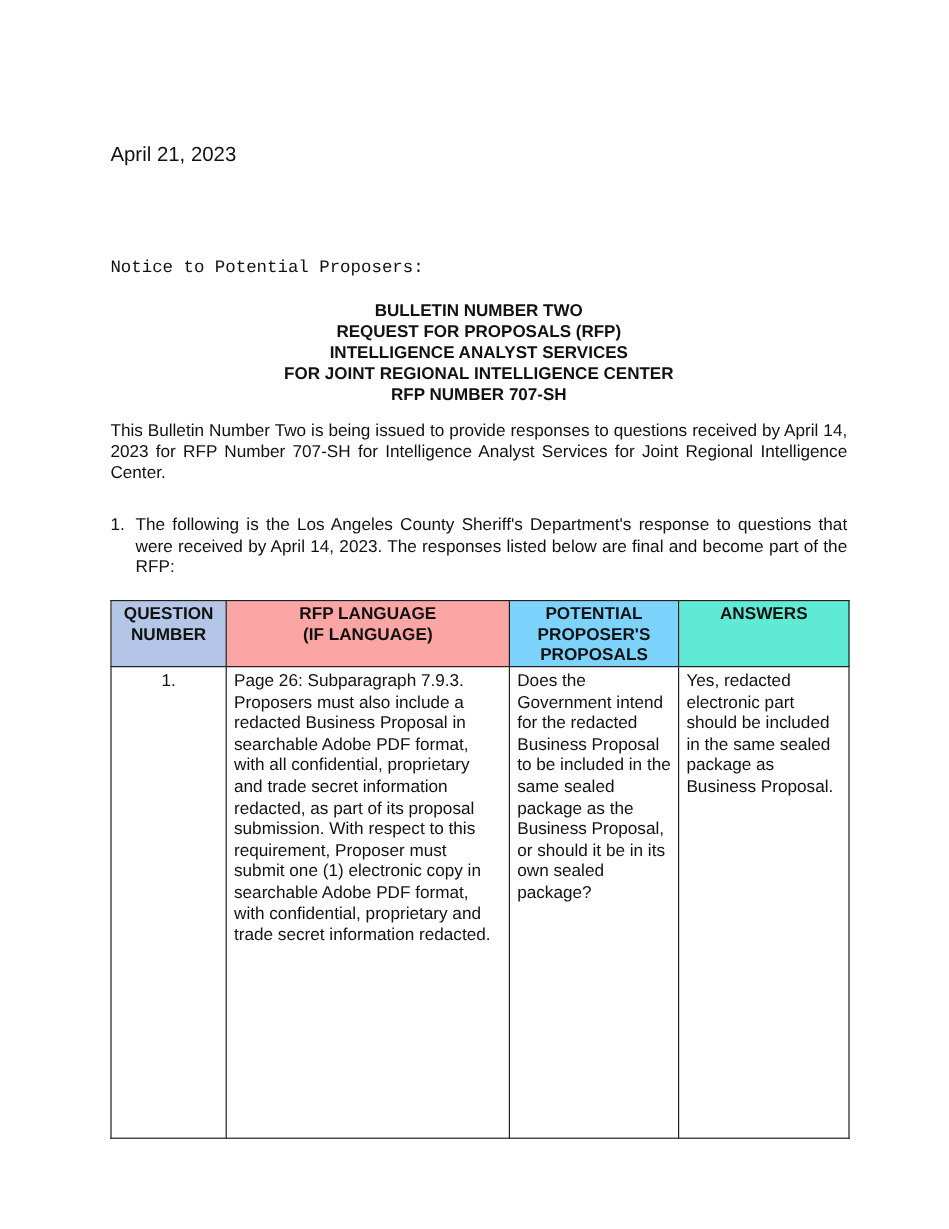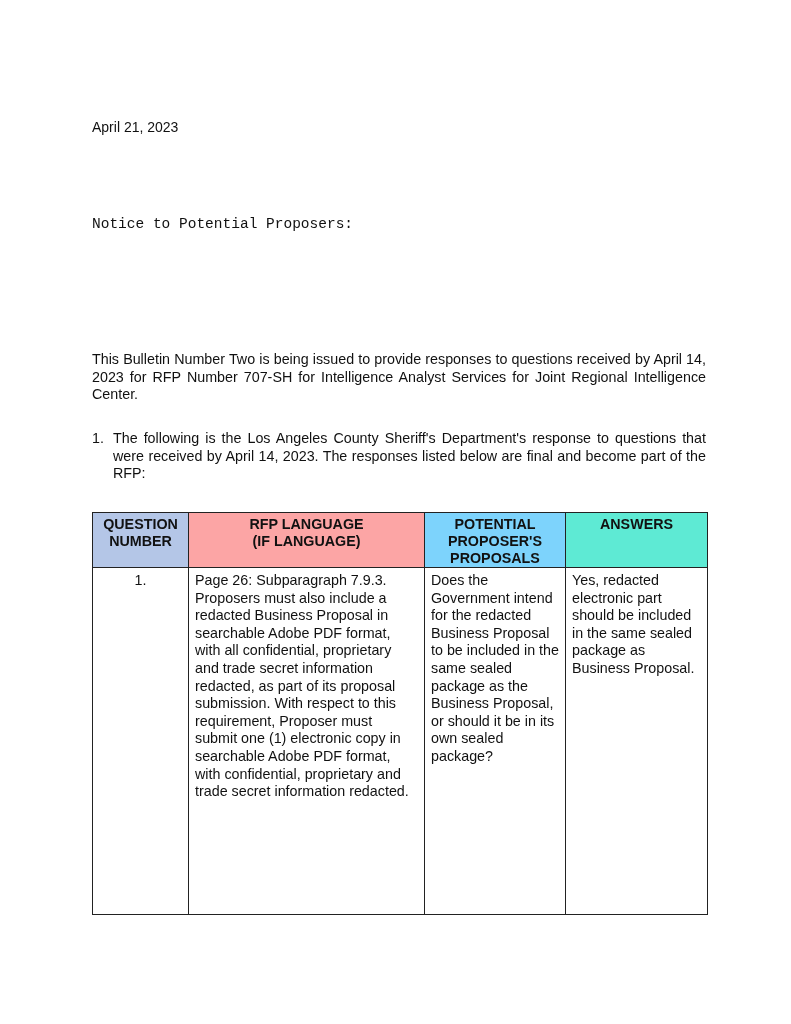--- a/index.html
+++ b/index.html
@@ -1,58 +1,65 @@
 <!DOCTYPE html>
 <html><head>
   <meta charset="utf-8">
   <style>
     html, body { margin: 0; padding: 0; background: #ffffff; }
     body {
       width: 791px; height: 1024px; position: relative; overflow: hidden;
       font-family: "Liberation Sans", sans-serif; color: #111;
     }
     .page { position: absolute; left: 0; top: 0; width: 791px; height: 1024px; background: #fff; }
-    .date { position: absolute; left: 92px; top: 119px; font-size: 14px; }
+    .date { position: absolute; left: 92px; top: 119px; font-size: 17px; }
     .salutation { position: absolute; left: 92px; top: 216px; font-size: 14.5px; font-family: Liberation Mono, monospace; }
     .title-block {
       position: absolute; left: 92px; top: 251px; width: 614px;
       text-align: center; font-weight: bold; font-size: 14.2px; line-height: 17.6px;
     }
     .title-block div { white-space: nowrap; }
     .intro {
       position: absolute; left: 92px; top: 351px; width: 614px;
       font-size: 14.3px; line-height: 17.6px; text-align: justify;
     }
     .list-item {
       position: absolute; left: 92px; top: 430px; width: 614px;
       font-size: 14.3px; line-height: 17.6px; text-align: justify;
       padding-left: 21px; box-sizing: border-box;
     }
     .list-item .num { position: absolute; left: 0; top: 0; }
     table.qa {
-      position: absolute; left: 92px; top: 512px; width: 615px; height: 403px;
+      position: absolute; left: 92px; top: 500px; width: 615px; height: 449px;
       border-collapse: collapse; table-layout: fixed;
       font-size: 14.3px;
     }
     table.qa th, table.qa td { border: 1.5px solid #222; vertical-align: top; }
     table.qa th {
       background: #b4c6e7; font-weight: bold; text-align: center;
       font-size: 14.3px; line-height: 17px; padding: 3px 4px 0 4px; height: 50px;
     }
     table.qa td { line-height: 17.6px; padding: 4px 6px 0 6px; }
     td.qnum { text-align: center; }
     col.c1 { width: 96px; } col.c2 { width: 236px; } col.c3 { width: 141px; } col.c4 { width: 142px; }
   </style>
 </head>
 <body>
 
 <div class="page">
   <div class="date">April 21, 2023</div>
   <div class="salutation">Notice to Potential Proposers:</div>
 
+  <div class="title-block">
+    <div>BULLETIN NUMBER TWO</div>
+    <div>REQUEST FOR PROPOSALS (RFP)</div>
+    <div>INTELLIGENCE ANALYST SERVICES</div>
+    <div>FOR JOINT REGIONAL INTELLIGENCE CENTER</div>
+    <div>RFP NUMBER 707-SH</div>
+  </div>
 
   <div class="intro">This Bulletin Number Two is being issued to provide responses to questions received by April 14, 2023 for RFP Number 707-SH for Intelligence Analyst Services for Joint Regional Intelligence Center.</div>
 
   <div class="list-item">
     <span class="num">1.</span>
     <span>The following is the Los Angeles County Sheriff's Department's response to questions that were received by April 14, 2023.  The responses listed below are final and become part of the RFP:</span>
   </div>
 
   <table class="qa">
     <colgroup>

